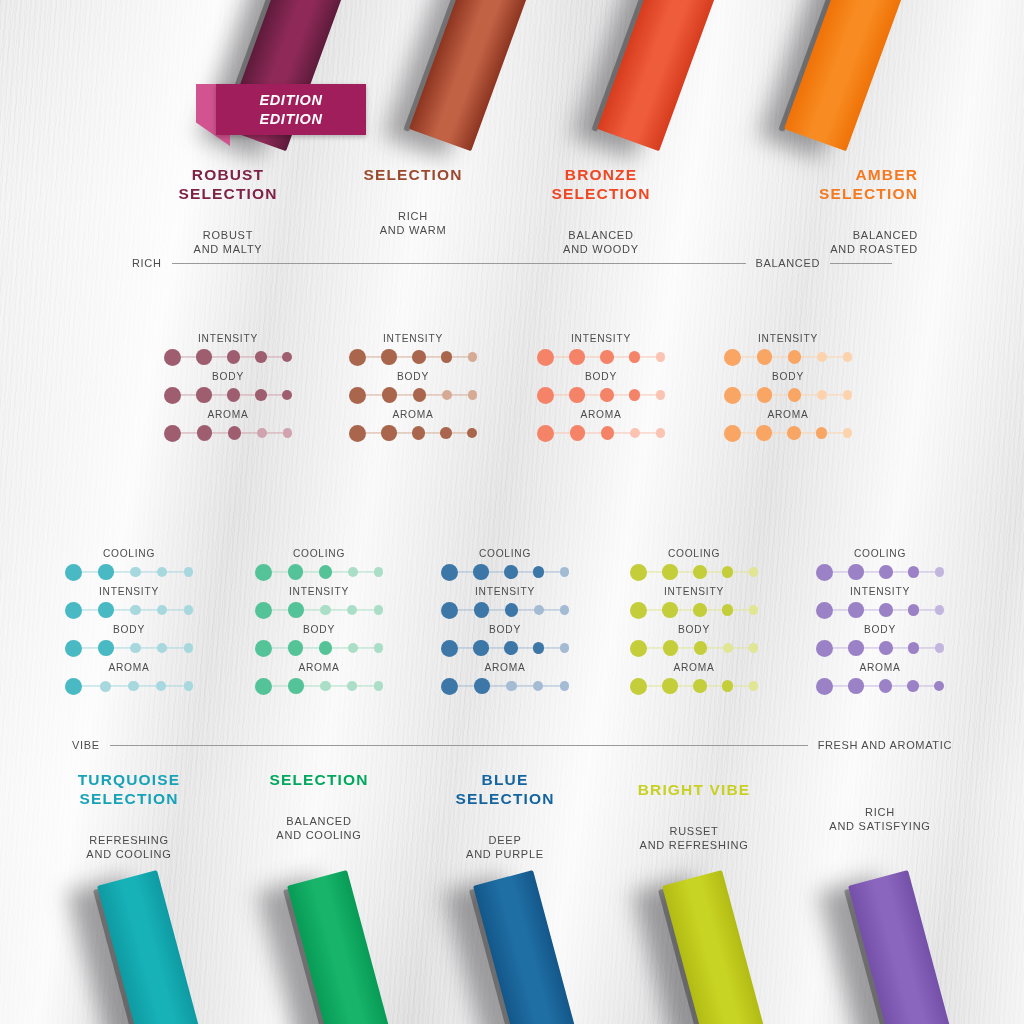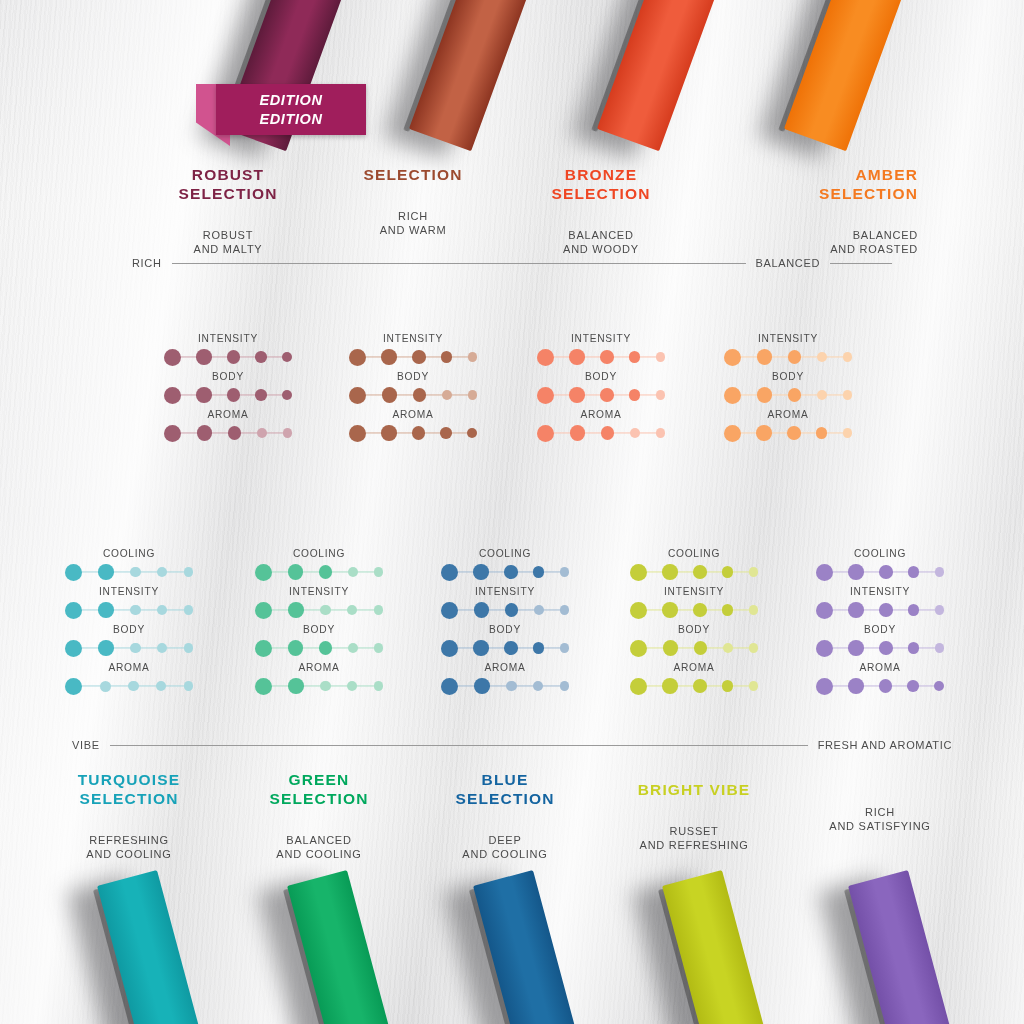--- a/index.html
+++ b/index.html
@@ -600,30 +600,29 @@
   </div>
 
   <div id="bottom-headings">
       <div class="heading" style="left: -1px; top: 771px; width: 260px;">
         <span class="name" style="color: rgb(23, 162, 184);">TURQUOISE</span>
         <span class="name" style="color: rgb(23, 162, 184);">SELECTION</span>
         <span class="desc">REFRESHING
 AND COOLING</span>
       </div>
       <div class="heading" style="left: 189px; top: 771px; width: 260px;">
-        <span class="name" style="color: rgb(0, 168, 93);">GREEN</span>
         <span class="name" style="color: rgb(0, 168, 93);">SELECTION</span>
         <span class="desc">BALANCED
 AND COOLING</span>
       </div>
       <div class="heading" style="left: 375px; top: 771px; width: 260px;">
         <span class="name" style="color: rgb(20, 100, 160);">BLUE</span>
         <span class="name" style="color: rgb(20, 100, 160);">SELECTION</span>
         <span class="desc">DEEP
-AND COOLING</span>
+AND PURPLE</span>
       </div>
       <div class="heading" style="left: 564px; top: 781px; width: 260px;">
         <span class="name" style="color: rgb(200, 208, 34);">BRIGHT VIBE</span>
         <span class="desc">RUSSET
 AND REFRESHING</span>
       </div>
       <div class="heading" style="left: 750px; top: 781px; width: 260px;">
         <span class="desc">RICH
 AND SATISFYING</span>
       </div>

